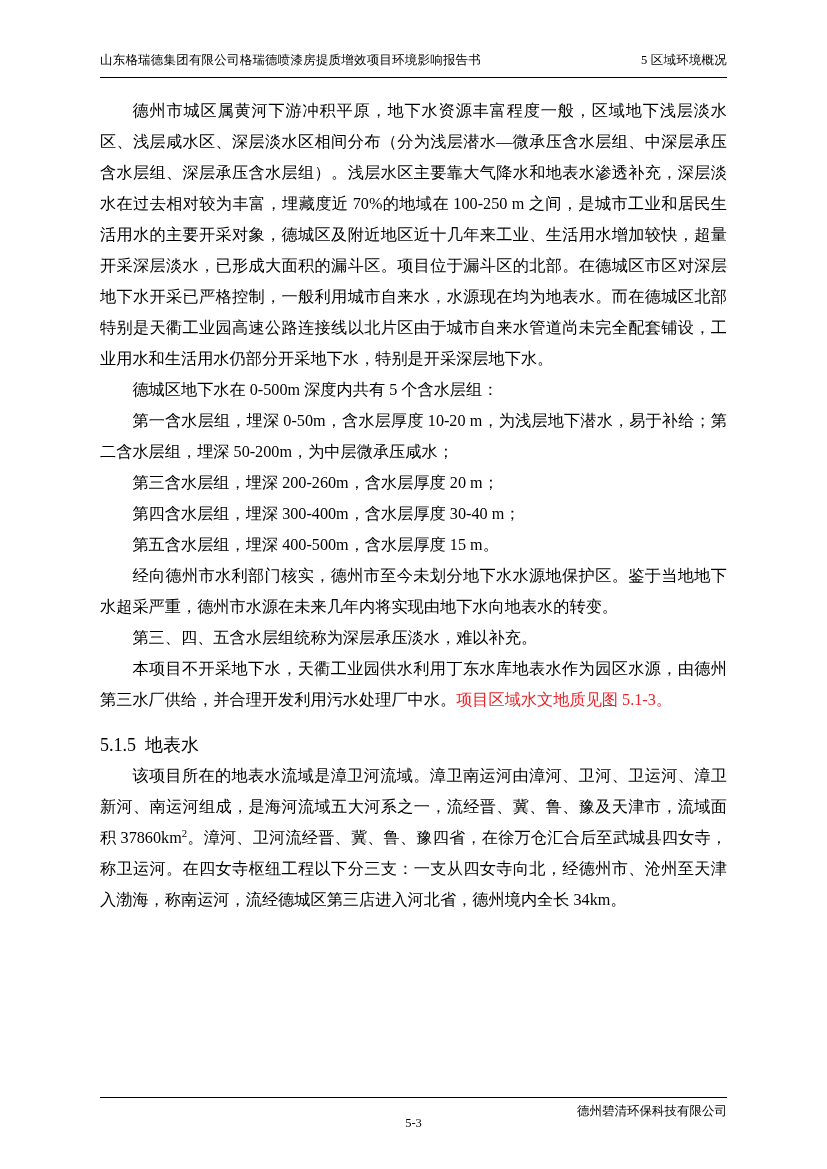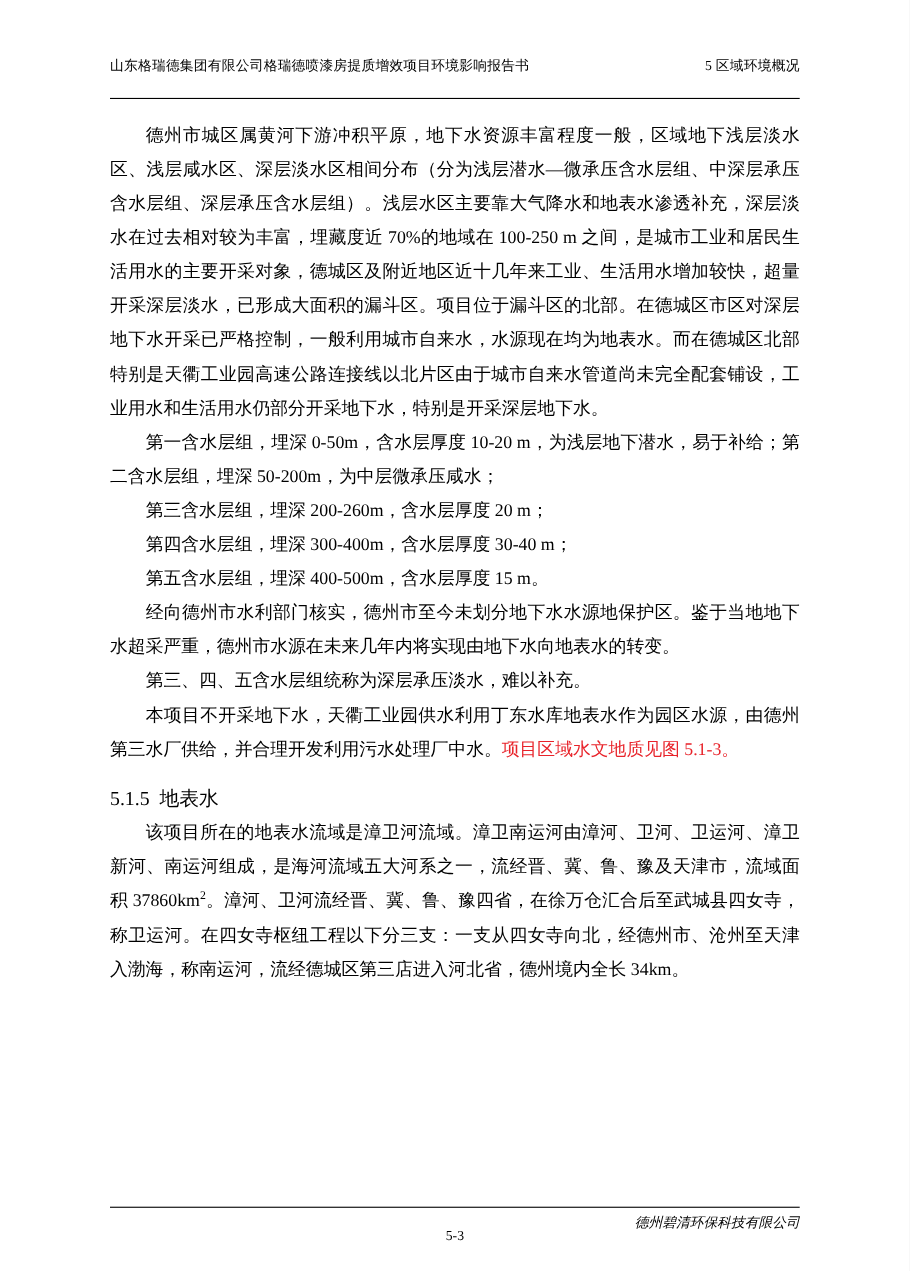--- a/index.html
+++ b/index.html
@@ -24,21 +24,21 @@
     top: 52px;
     bottom: 52px;
   }
   
   .header {
     display: flex;
     justify-content: space-between;
     align-items: flex-end;
     font-size: 12.5px;
     line-height: 1.3;
-    padding-bottom: 21px;
+    padding-bottom: 9px;
     border-bottom: 1.1px solid #000;
     letter-spacing: 0.2px;
   }
   .header-left { white-space: nowrap; }
   .header-right { white-space: nowrap; }
 
   
   .body-text {
     margin-top: 18px;
     font-size: 16.2px;
@@ -75,38 +75,38 @@
   .footer-center {
     flex: 1;
     text-align: center;
     margin-top: 13px;
   }
   .footer-right {
     position: absolute;
     right: 0;
     top: 5px;
     white-space: nowrap;
-    font-style: italic;
   }
 </style>
 </head>
 <body>
 
 <div class="page">
   <div class="content">
 
     <div class="header">
       <div class="header-left">山东格瑞德集团有限公司格瑞德喷漆房提质增效项目环境影响报告书</div>
       <div class="header-right">5 区域环境概况</div>
     </div>
 
     <div class="body-text">
 
       <p class="para">德州市城区属黄河下游冲积平原，地下水资源丰富程度一般，区域地下浅层淡水区、浅层咸水区、深层淡水区相间分布（分为浅层潜水—微承压含水层组、中深层承压含水层组、深层承压含水层组）。浅层水区主要靠大气降水和地表水渗透补充，深层淡水在过去相对较为丰富，埋藏度近 70%的地域在 100-250 m 之间，是城市工业和居民生活用水的主要开采对象，德城区及附近地区近十几年来工业、生活用水增加较快，超量开采深层淡水，已形成大面积的漏斗区。项目位于漏斗区的北部。在德城区市区对深层地下水开采已严格控制，一般利用城市自来水，水源现在均为地表水。而在德城区北部特别是天衢工业园高速公路连接线以北片区由于城市自来水管道尚未完全配套铺设，工业用水和生活用水仍部分开采地下水，特别是开采深层地下水。</p>
 
+      <p class="para">德城区地下水在 0-500m 深度内共有 5 个含水层组：</p>
 
       <p class="para">第一含水层组，埋深 0-50m，含水层厚度 10-20 m，为浅层地下潜水，易于补给；第二含水层组，埋深 50-200m，为中层微承压咸水；</p>
 
       <p class="para">第三含水层组，埋深 200-260m，含水层厚度 20 m；</p>
 
       <p class="para">第四含水层组，埋深 300-400m，含水层厚度 30-40 m；</p>
 
       <p class="para">第五含水层组，埋深 400-500m，含水层厚度 15 m。</p>
 
       <p class="para">经向德州市水利部门核实，德州市至今未划分地下水水源地保护区。鉴于当地地下水超采严重，德州市水源在未来几年内将实现由地下水向地表水的转变。</p>

